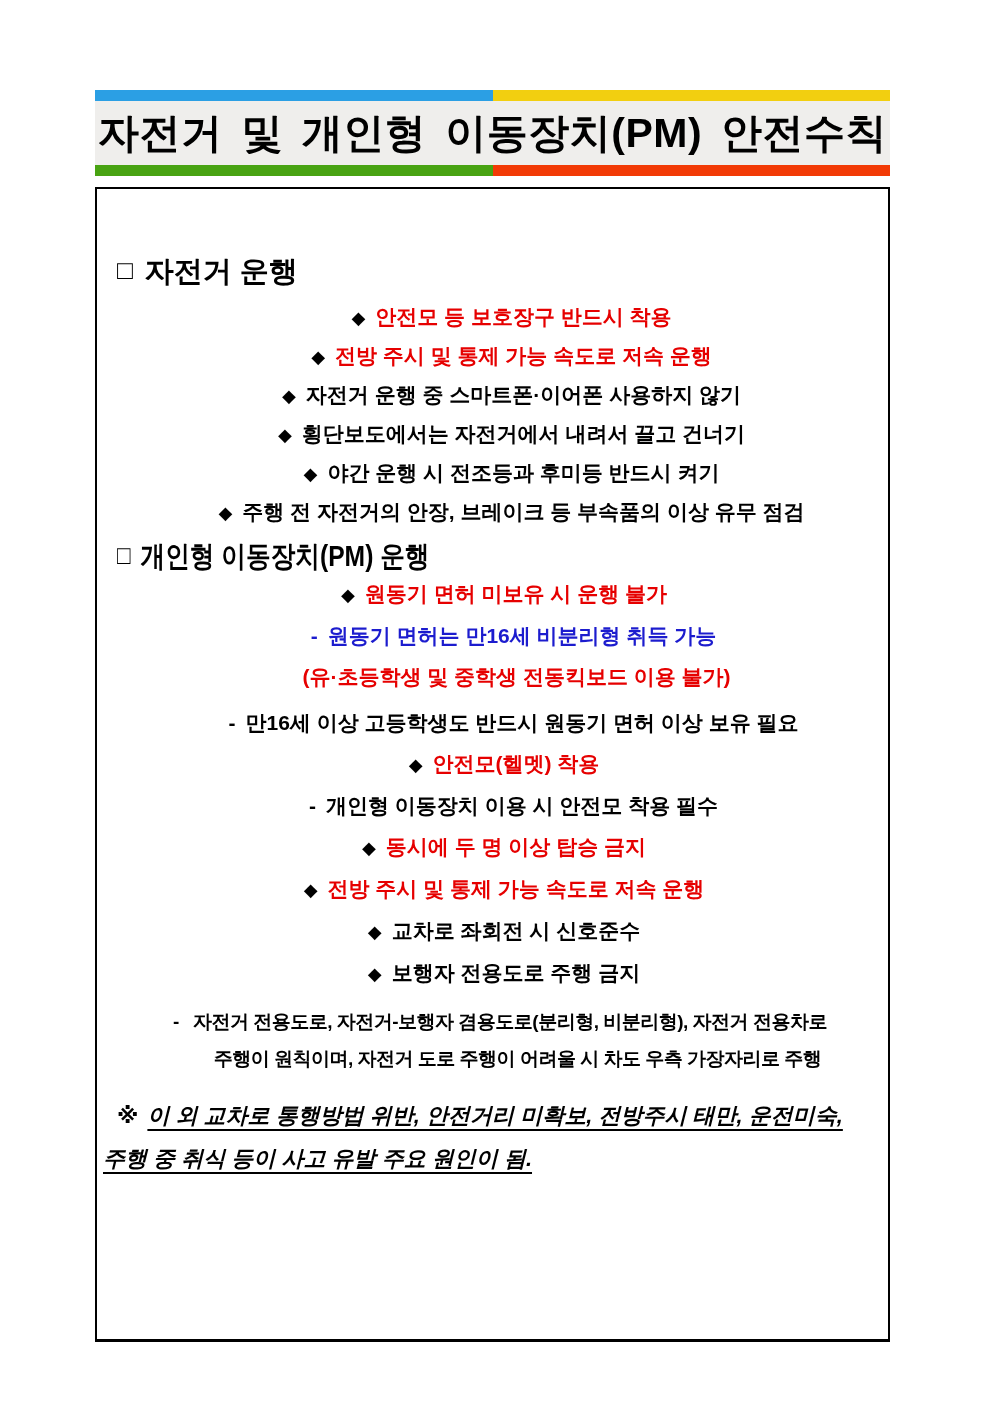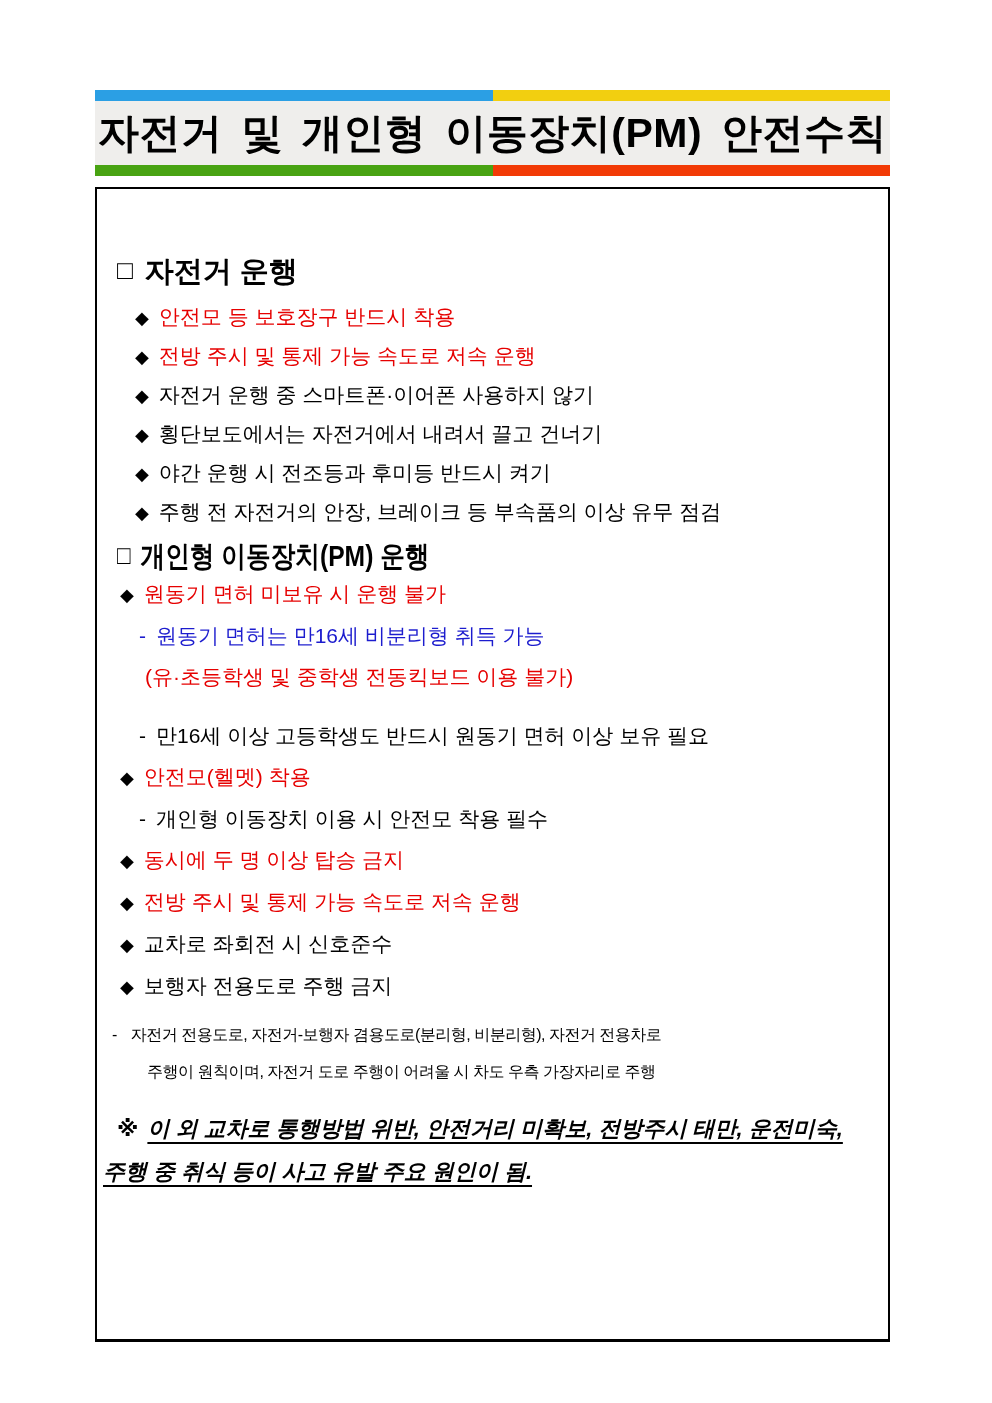--- a/index.html
+++ b/index.html
@@ -26,40 +26,40 @@
     border:2px solid #000; border-bottom-width:3px; box-sizing:border-box;
     padding-top:65px; background:#fff;
   }
   .heading {
     margin:0 0 16px 20px; font-size:29px; font-weight:800; line-height:34px;
     white-space:nowrap;
   }
   .heading.mt { margin-top:8px; margin-bottom:8px; }
   .heading .sq { font-weight:400; font-size:26px; margin-right:12px; position:relative; top:-2px; }
   .heading .cond { display:inline-block; transform:scaleX(0.85); transform-origin:left center; }
-  .item { font-size:21px; font-weight:400; line-height:24px; }
+  .item { font-size:21px; font-weight:700; line-height:24px;text-align:center; }
   .item .marker { margin-right:10px; }
   .item.marker-diamond .marker { font-size:18px; }
   
   .item.red .text { color:var(--text_red,#e60000); }
   .item.blue { color:var(--text_blue,#1c1cce); }
   
   .list.s1 .item { margin-left:38px; margin-bottom:14px; }
   
   .list.s2 .item.indent-0 { margin-left:23px; margin-bottom:17px; }
   .list.s2 .item.indent-1 { margin-left:42px; margin-bottom:17px; }
-  .list.s2 .item.indent-2 { margin-left:48px; margin-bottom:35px; }
+  .list.s2 .item.indent-2 { margin-left:48px; margin-bottom:22px; }
   .item.condensed .text {
     display:inline-block; transform:scaleX(0.93); transform-origin:left center;
     white-space:nowrap;
   }
   
   .list.s2 .item.hang {
     margin-left:50px; margin-bottom:17px; text-indent:-35px;
-    font-size:16px; line-height:37px; letter-spacing:-0.5px;
+    font-size:19px; line-height:37px; letter-spacing:-0.5px;
   }
   .item.hang .marker { margin-right:14px; }
   .item.hang .text { white-space:pre-wrap; }
   
   .footnote {
     margin:14px 10px 0 6px; font-size:22px; font-weight:600; line-height:43px;
     text-indent:14px; white-space:pre-wrap;
   }
   .fn-symbol { margin-right:9px; }
   .fn-text {

